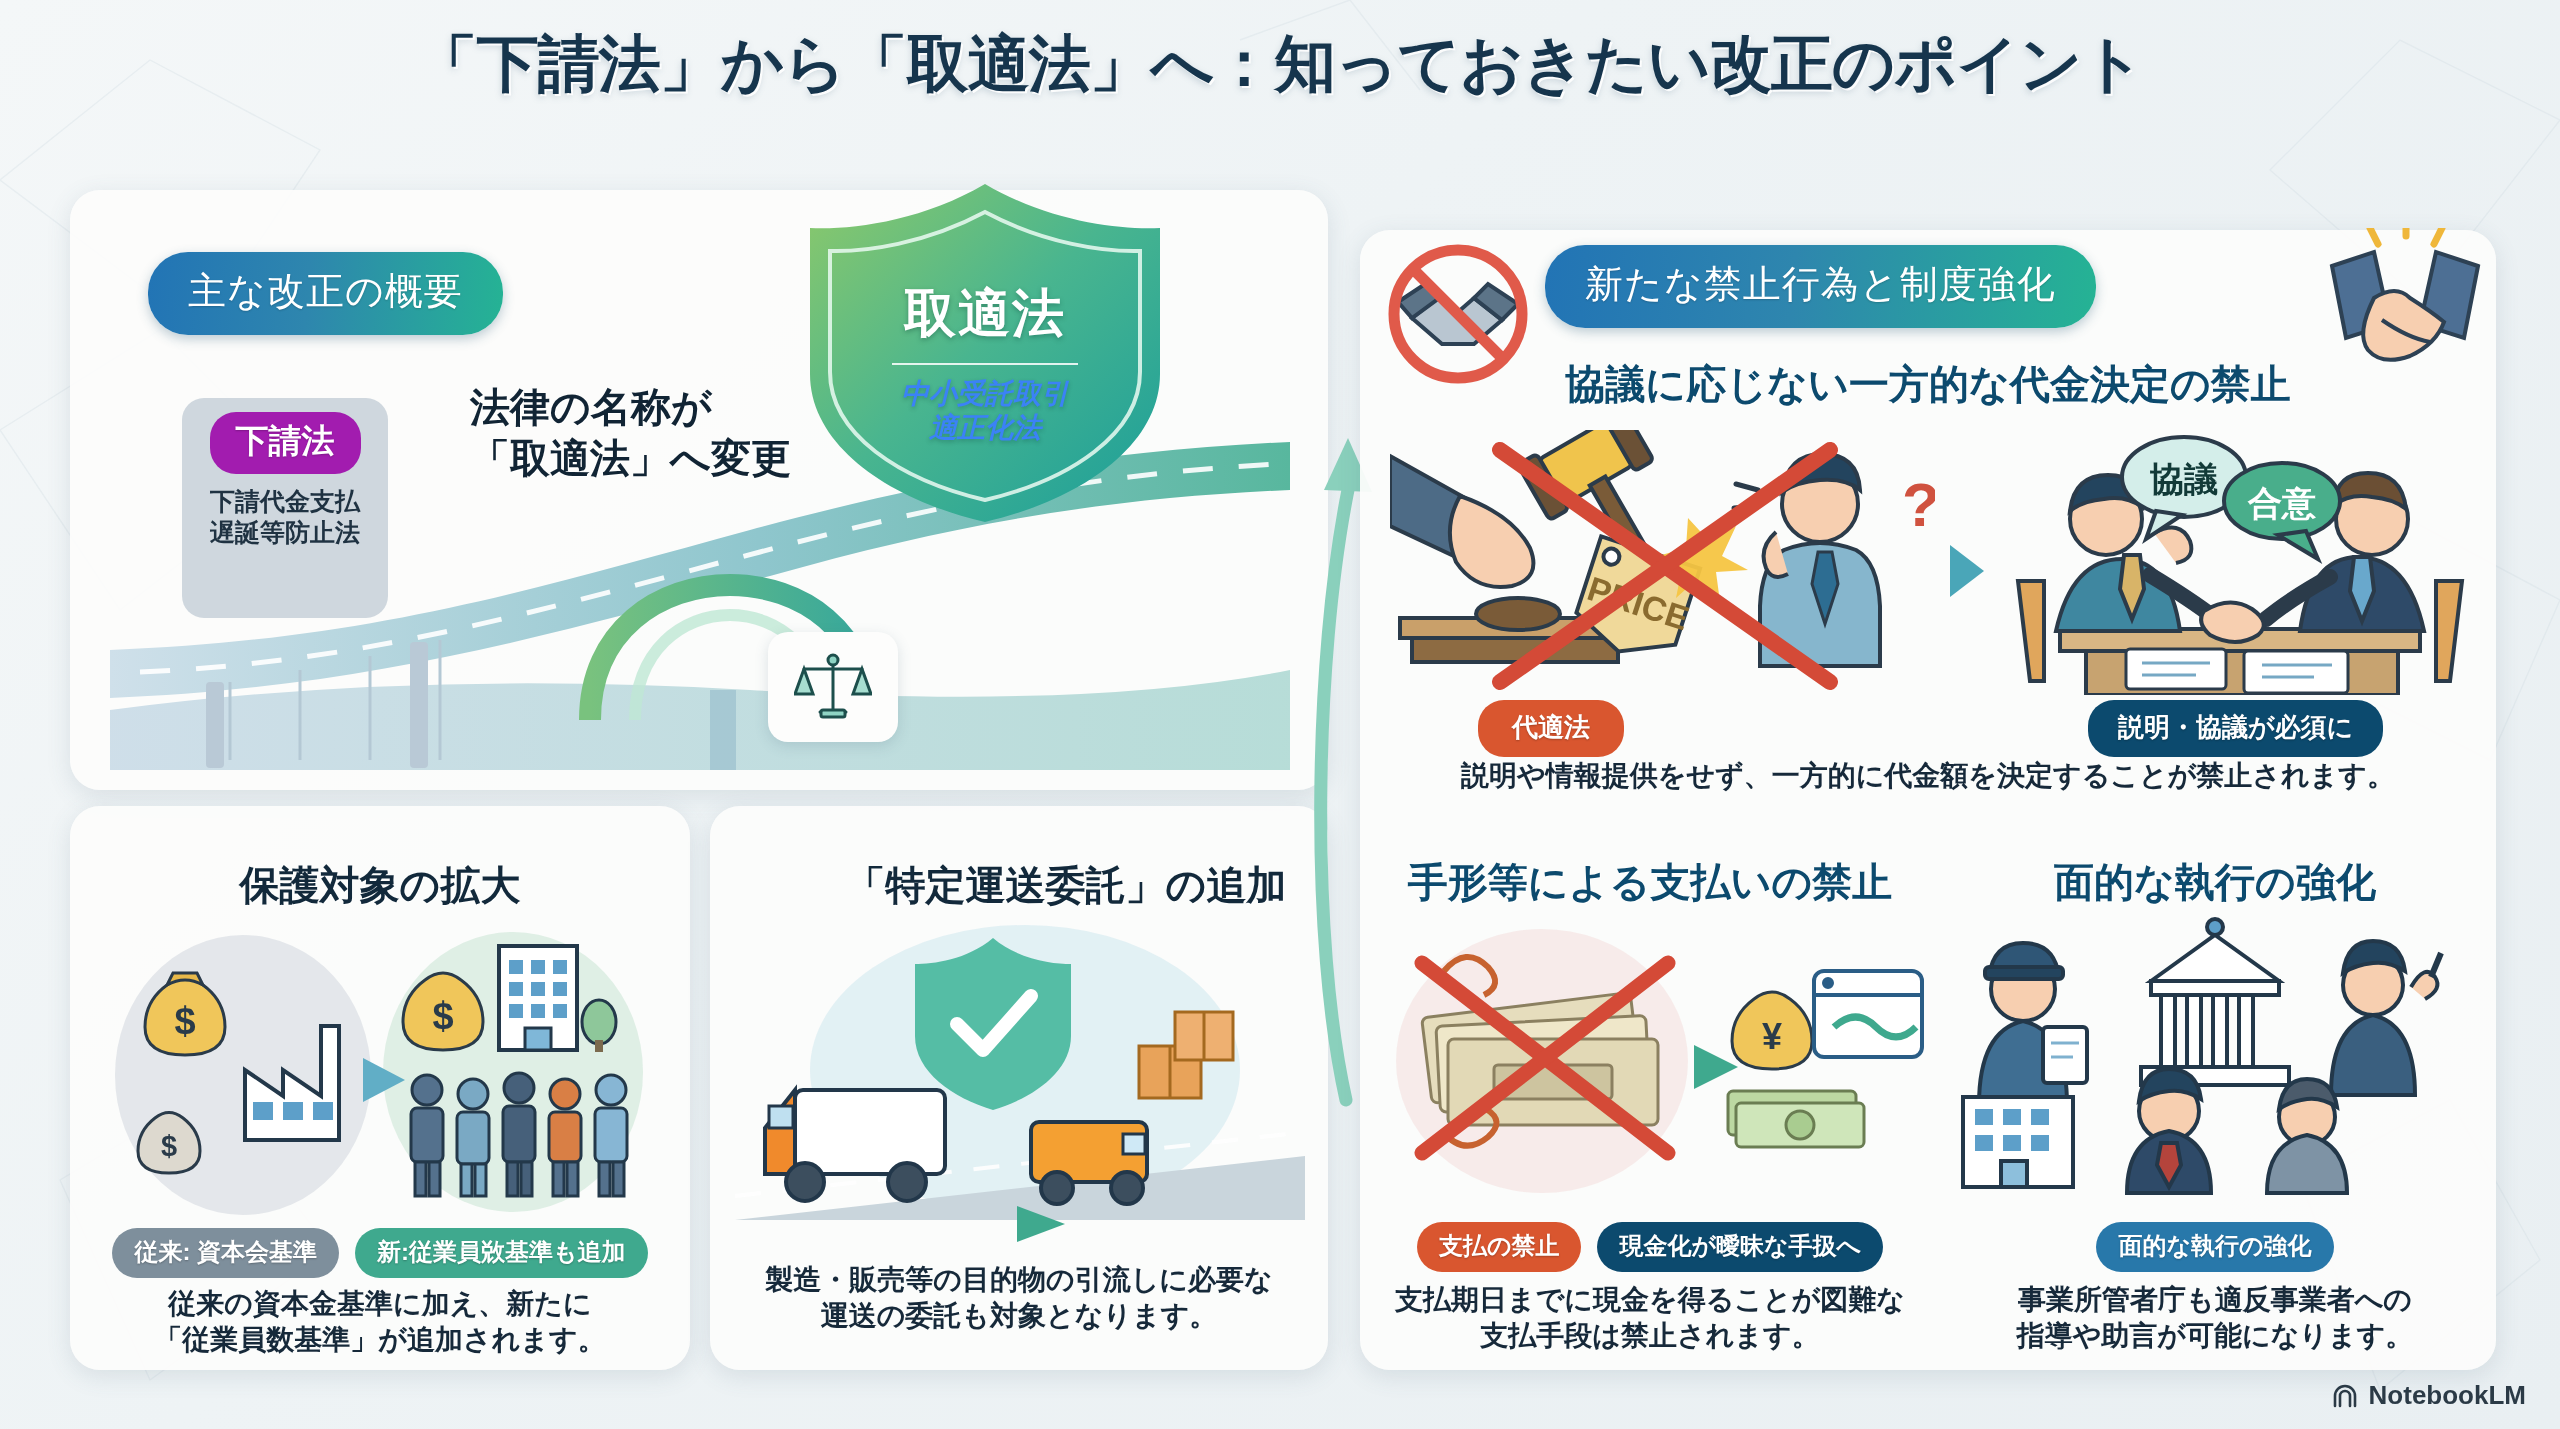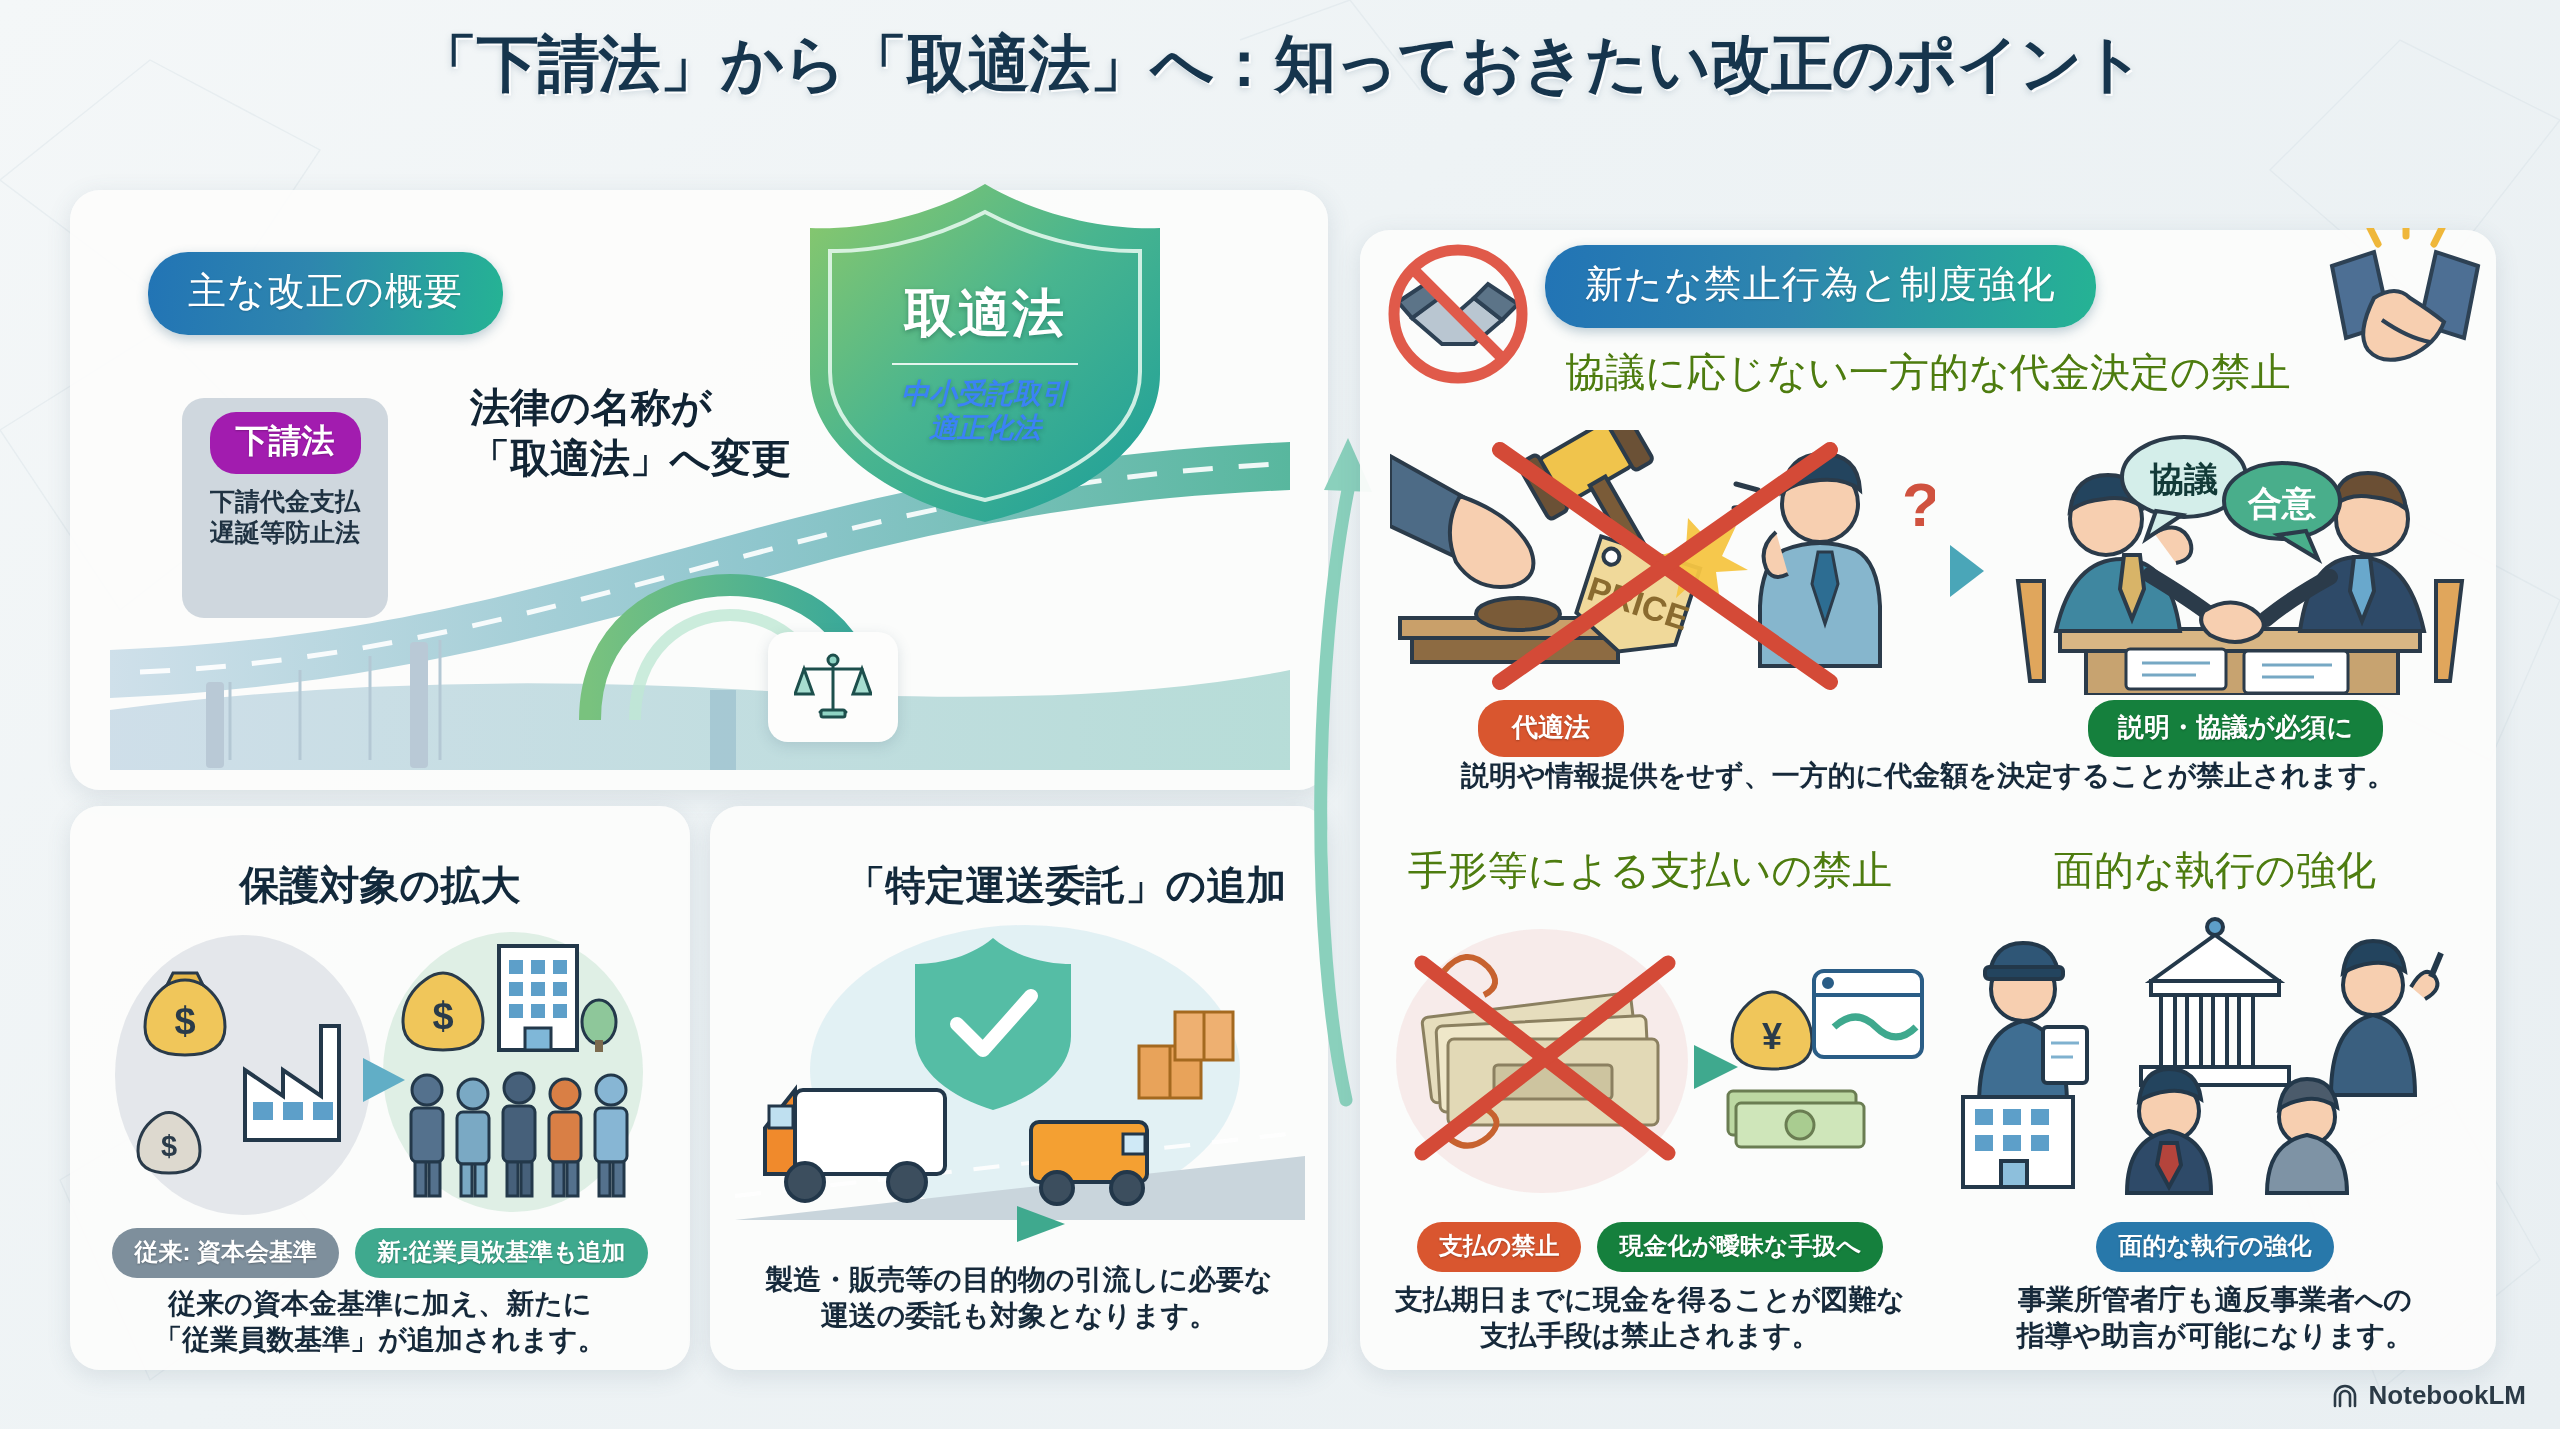--- a/index.html
+++ b/index.html
@@ -111,35 +111,36 @@
   }
 
   
   .pill {
     display: inline-block; border-radius: 26px; color: #fff;
     font-size: 24px; font-weight: bold; padding: 8px 22px 10px;
     white-space: nowrap; text-shadow: 0 1px 2px rgba(0,0,0,.25);
   }
   .pill.gray  { background: #7e8f9c; }
   .pill.teal  { background: #3fa98e; }
-  .pill.green { background: #15803d; text-align: right; }
+  .pill.green { background: #0c4a6e; text-align: right; }
   .pill.orange{ background: #d9562f; }
   .pill.blue  { background: #2878aa; }
 
   .body-txt {
     font-size: 28px; font-weight: bold; color: #16293a;
     line-height: 1.3; text-align: center;
   }
 
   .row-pills { display: flex; gap: 16px; justify-content: center; }
 
   
   .sub-h {
-    font-size: 40px; font-weight: normal; color: #4d7c0f; text-align: center;
+    font-size: 40px; font-weight: bold; color: #0c4a6e; text-align: center;
     text-shadow: 1px 1px 0 rgba(255,255,255,.8);
+    margin-top: 12px;
   }
 
   
   .tri-arrow {
     width: 0; height: 0;
     border-top: 26px solid transparent; border-bottom: 26px solid transparent;
     border-left: 34px solid #4aa6b8;
   }
 
   

